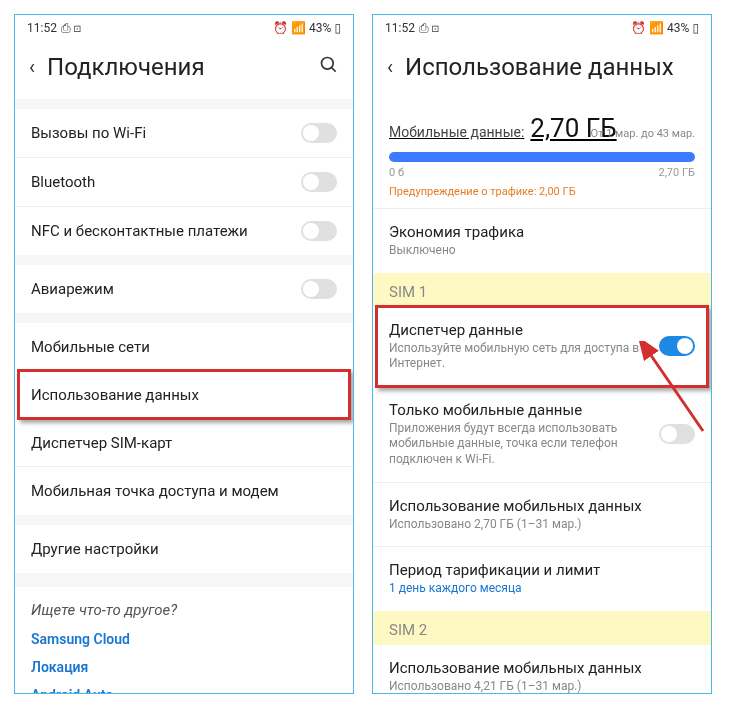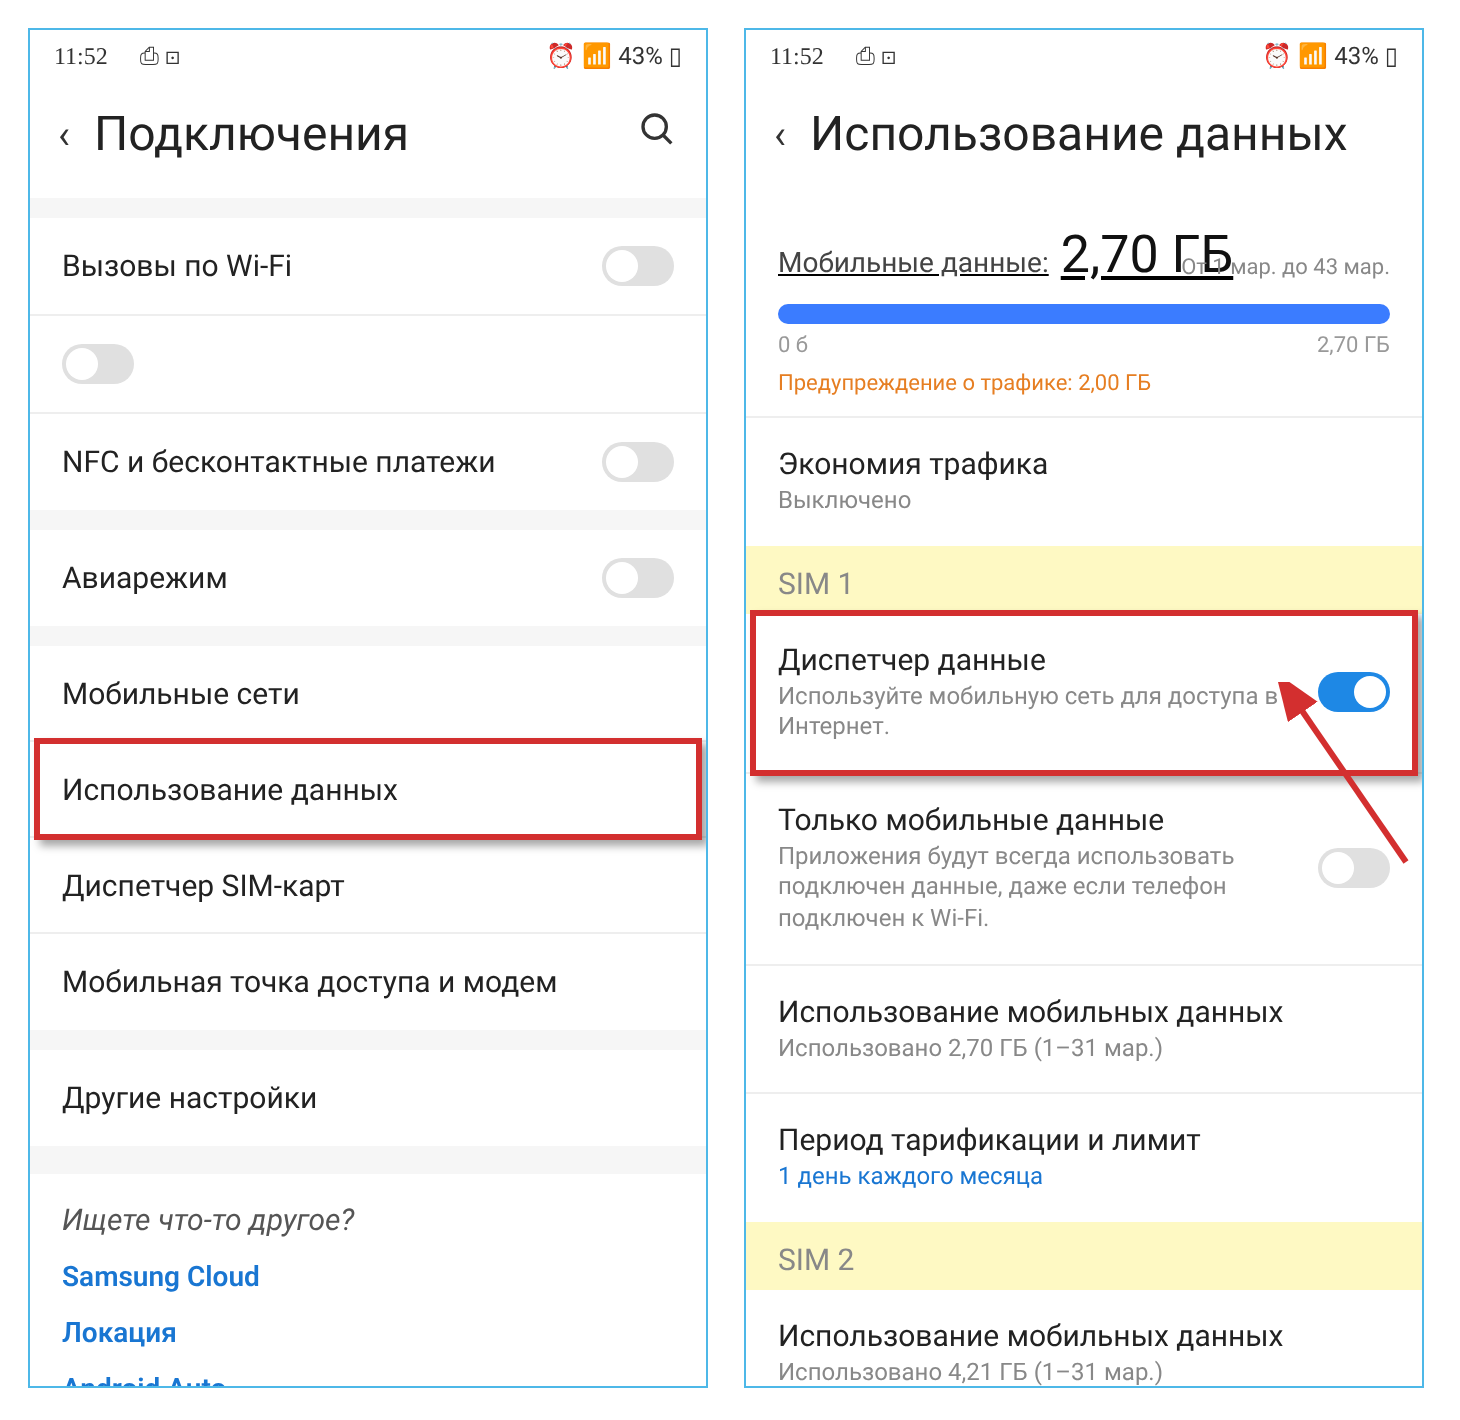--- a/index.html
+++ b/index.html
@@ -23,21 +23,21 @@
   .statusbar {
     height: 26px;
     background: #fff;
     display: flex;
     justify-content: space-between;
     align-items: center;
     padding: 0 12px;
     font-size: 12px;
     color: #333;
   }
-  .status-left { display: flex; align-items: flex-end; gap: 16px; font-family: Liberation Serif, serif; }
+  .status-left { display: flex; align-items: flex-end; gap: 4px; }
   .status-right { display: flex; align-items: center; gap: 3px; }
   .header {
     background: #fff;
     display: flex;
     align-items: center;
     padding: 12px 14px 18px 14px;
     gap: 12px;
   }
   .back-icon { font-size: 20px; color: #333; }
   .header-title { font-size: 24px; color: #222; flex: 1; }
@@ -120,20 +120,23 @@
   </div>
 
   <div class="group">
     <div class="row">
       <div class="row-text">
           <div class="row-label">Вызовы по Wi-Fi</div>
         </div>
       <div class="toggle"></div>
     </div>
     <div class="row">
+      <div class="row-text">
+          <div class="row-label">Bluetooth</div>
+        </div>
       <div class="toggle"></div>
     </div>
     <div class="row">
       <div class="row-text">
           <div class="row-label">NFC и бесконтактные платежи</div>
         </div>
       <div class="toggle"></div>
     </div>
   </div>
 
@@ -232,21 +235,21 @@
     <div class="row highlight">
       <div class="row-text">
         <div class="row-label">Диспетчер данные</div>
         <div class="row-sub">Используйте мобильную сеть для доступа в Интернет.</div>
       </div>
       <div class="toggle on"></div>
     </div>
     <div class="row">
       <div class="row-text">
         <div class="row-label">Только мобильные данные</div>
-        <div class="row-sub">Приложения будут всегда использовать подключен данные, даже если телефон подключен к Wi-Fi.</div>
+        <div class="row-sub">Приложения будут всегда использовать мобильные данные, точка если телефон подключен к Wi-Fi.</div>
       </div>
       <div class="toggle"></div>
     </div>
     <div class="row">
       <div class="row-text">
         <div class="row-label">Использование мобильных данных</div>
         <div class="row-sub">Использовано 2,70 ГБ (1–31 мар.)</div>
       </div>
     </div>
     <div class="row">

